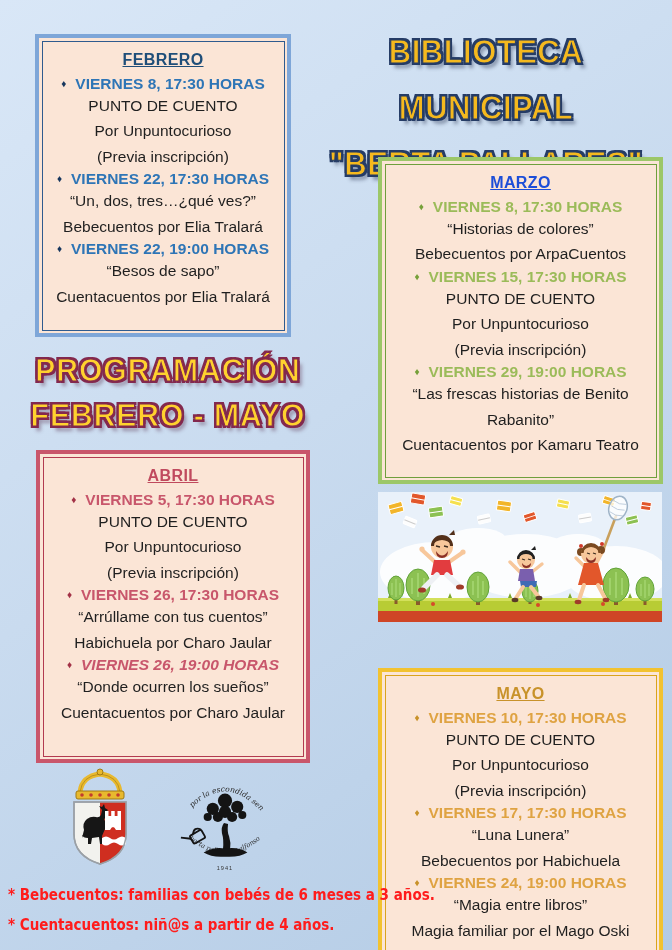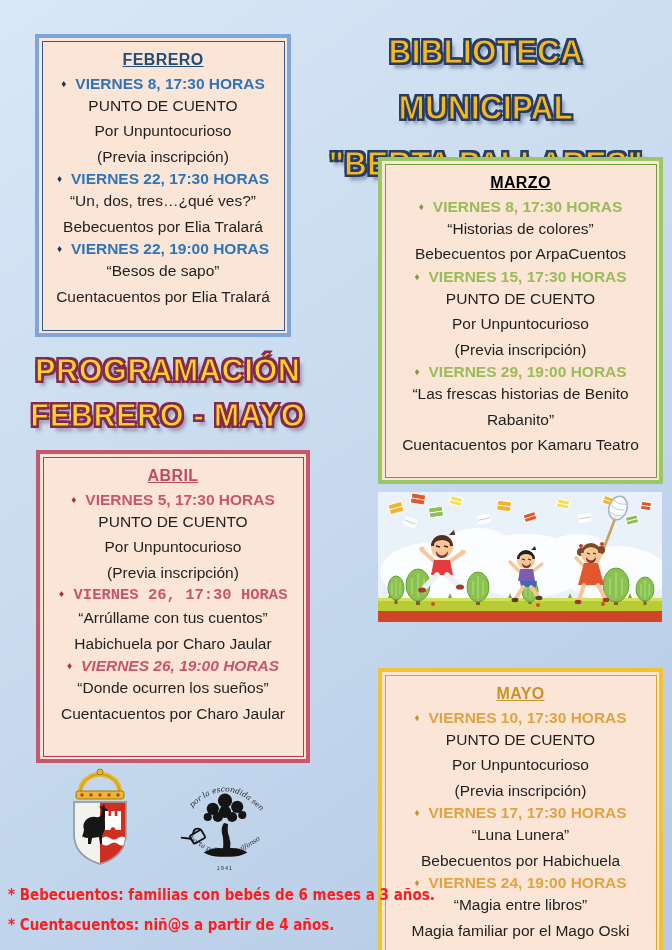--- a/index.html
+++ b/index.html
@@ -90,21 +90,21 @@
           <div class="line">“Un, dos, tres…¿qué ves?”</div>
           <div class="line">Bebecuentos por Elia Tralará</div>
           <div class="when" style="color: rgb(46, 117, 182);"><span class="bullet" style="color: rgb(23, 55, 94);">♦</span><span>VIERNES 22, 19:00 HORAS</span></div>
           <div class="line">“Besos de sapo”</div>
           <div class="line">Cuentacuentos por Elia Tralará</div>
         </div>
     </div>
   </div>
   <div class="month-box" id="box-marzo" style="border-color: rgb(156, 199, 104);">
     <div class="box-inner" style="border-color: rgb(111, 159, 60);">
-      <div class="month-name" style="color: #000000;">MARZO</div>
+      <div class="month-name" style="color: #1d4ed8;">MARZO</div>
       <div class="events">
           <div class="when" style="color: rgb(155, 187, 89);"><span class="bullet" style="color: rgb(118, 160, 58);">♦</span><span>VIERNES 8, 17:30 HORAS</span></div>
           <div class="line">“Historias de colores”</div>
           <div class="line">Bebecuentos por ArpaCuentos</div>
           <div class="when" style="color: rgb(155, 187, 89);"><span class="bullet" style="color: rgb(118, 160, 58);">♦</span><span>VIERNES 15, 17:30 HORAS</span></div>
           <div class="line">PUNTO DE CUENTO</div>
           <div class="line">Por Unpuntocurioso</div>
           <div class="line">(Previa inscripción)</div>
           <div class="when" style="color: rgb(155, 187, 89);"><span class="bullet" style="color: rgb(118, 160, 58);">♦</span><span>VIERNES 29, 19:00 HORAS</span></div>
           <div class="line">“Las frescas historias de Benito Rabanito”</div>
@@ -113,21 +113,21 @@
     </div>
   </div>
   <div class="month-box" id="box-abril" style="border-color: rgb(201, 86, 107);">
     <div class="box-inner" style="border-color: rgb(178, 58, 80);">
       <div class="month-name" style="color: rgb(192, 74, 94);">ABRIL</div>
       <div class="events">
           <div class="when" style="color: rgb(200, 86, 107);"><span class="bullet" style="color: rgb(163, 50, 71);">♦</span><span>VIERNES 5, 17:30 HORAS</span></div>
           <div class="line">PUNTO DE CUENTO</div>
           <div class="line">Por Unpuntocurioso</div>
           <div class="line">(Previa inscripción)</div>
-          <div class="when" style="color: rgb(200, 86, 107); font-family: Liberation Mono, monospace;"><span class="bullet" style="color: rgb(163, 50, 71);">♦</span><span>VIERNES 26, 17:30 HORAS</span></div>
+          <div class="when" style="color: rgb(200, 86, 107);"><span class="bullet" style="color: rgb(163, 50, 71);">♦</span><span>VIERNES 26, 17:30 HORAS</span></div>
           <div class="line">“Arrúllame con tus cuentos”</div>
           <div class="line">Habichuela por Charo Jaular</div>
           <div class="when" style="color: rgb(200, 86, 107); font-style: italic;"><span class="bullet" style="color: rgb(163, 50, 71);">♦</span><span>VIERNES 26, 19:00 HORAS</span></div>
           <div class="line">“Donde ocurren los sueños”</div>
           <div class="line">Cuentacuentos por Charo Jaular</div>
         </div>
     </div>
   </div>
   <div class="month-box" id="box-mayo" style="border-color: rgb(242, 194, 48); margin-top: 40px;">
     <div class="box-inner" style="border-color: rgb(217, 164, 30);">

